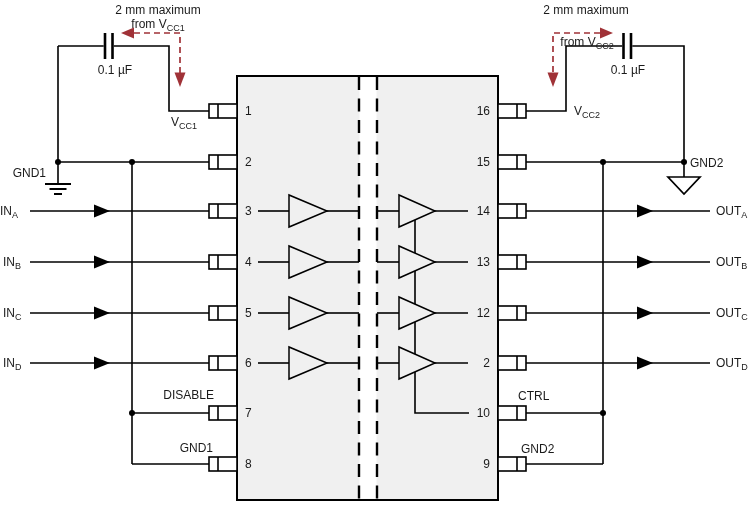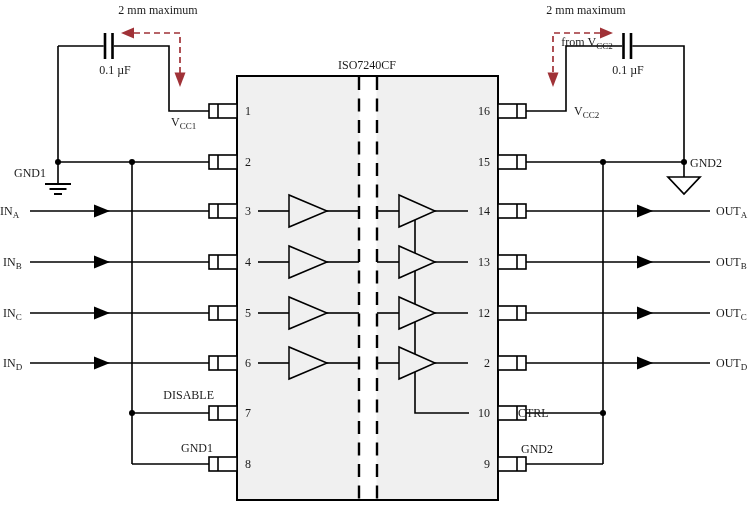--- a/index.html
+++ b/index.html
@@ -19,21 +19,21 @@
   .plate{stroke:var(--wire);stroke-width:2.6;}
   .gb{stroke:var(--wire);stroke-width:2;}
   .pinbox{fill:#ffffff;stroke:var(--wire);stroke-width:1.6;}
   .pindiv{stroke:var(--wire);stroke-width:1.6;}
   .dot{fill:var(--wire);stroke:none;}
   .tri{fill:var(--chip-fill);stroke:var(--wire);stroke-width:1.5;}
   .sigarrow{fill:var(--wire);stroke:none;}
   .gndtri{fill:#ffffff;stroke:var(--wire);stroke-width:1.7;}
   .rd{stroke:var(--accent-red);stroke-width:1.7;stroke-dasharray:6 4;fill:none;}
   .ra{fill:var(--accent-red);stroke:none;}
-  .lbl{position:absolute;font-size:12px;line-height:14px;white-space:nowrap;color:var(--text);font-family:Liberation Serif, serif;}
+  .lbl{position:absolute;font-size:12px;line-height:14px;white-space:nowrap;color:var(--text);}
   .ctr{text-align:center;}
   .rt{text-align:right;}
   sub{font-size:9px;line-height:1;}
 </style>
 </head>
 <body>
 
 <div id="stage">
 
   <svg width="751" height="521" viewBox="0 0 751 521">
@@ -189,46 +189,46 @@
       <polygon class="ra" points="174.5,72.5 185.5,72.5 180,87"></polygon>
     </g>
     <g>
       <path class="rd" d="M600,33 H553 V76"></path>
       <polygon class="ra" points="600,27.5 600,38.5 613,33"></polygon>
       <polygon class="ra" points="547.5,72.5 558.5,72.5 553,87"></polygon>
     </g>
   </svg>
 
   <div class="lbl ctr" style="left:98px;top:3px;width:120px;">2 mm maximum</div>
+  <div class="lbl ctr" style="left:98px;top:17px;width:120px;"><span>from V</span><sub>CC1</sub></div>
   <div class="lbl ctr" style="left:526px;top:3px;width:120px;">2 mm maximum</div>
   <div class="lbl ctr" style="left:527px;top:15px;width:120px;margin-top:20px;"><span>from V</span><sub>CC2</sub></div>
 
   <div class="lbl ctr" style="left:75px;top:63px;width:80px;">0.1 µF</div>
   <div class="lbl ctr" style="left:588px;top:63px;width:80px;">0.1 µF</div>
 
   <div class="lbl" style="left:171px;top:115px;"><span>V</span><sub>CC1</sub></div>
   <div class="lbl" style="left:574px;top:104px;"><span>V</span><sub>CC2</sub></div>
   <div class="lbl rt" style="left:0px;top:166px;width:46px;">GND1</div>
   <div class="lbl" style="left:690px;top:156px;">GND2</div>
 
-  <div class="lbl ctr" style="left:307px;top:58px;width:120px;">ISO7240CF</div>
 
   <div class="lbl" style="left:0;top:204px;"><span>IN</span><sub>A</sub></div>
   <div class="lbl" style="left:3px;top:255px;"><span>IN</span><sub>B</sub></div>
   <div class="lbl" style="left:3px;top:306px;"><span>IN</span><sub>C</sub></div>
   <div class="lbl" style="left:3px;top:356px;"><span>IN</span><sub>D</sub></div>
 
   <div class="lbl" style="left:716px;top:204px;"><span>OUT</span><sub>A</sub></div>
   <div class="lbl" style="left:716px;top:255px;"><span>OUT</span><sub>B</sub></div>
   <div class="lbl" style="left:716px;top:306px;"><span>OUT</span><sub>C</sub></div>
   <div class="lbl" style="left:716px;top:356px;"><span>OUT</span><sub>D</sub></div>
 
   <div class="lbl rt" style="left:124px;top:388px;width:90px;">DISABLE</div>
   <div class="lbl rt" style="left:123px;top:441px;width:90px;">GND1</div>
-  <div class="lbl" style="left:518px;top:389px;margin-top:17px;">CTRL</div>
+  <div class="lbl" style="left:518px;top:389px;">CTRL</div>
   <div class="lbl" style="left:521px;top:442px;">GND2</div>
 
   <div class="lbl" style="left:245px;top:104px;">1</div>
   <div class="lbl" style="left:245px;top:155px;">2</div>
   <div class="lbl" style="left:245px;top:204px;">3</div>
   <div class="lbl" style="left:245px;top:255px;">4</div>
   <div class="lbl" style="left:245px;top:306px;">5</div>
   <div class="lbl" style="left:245px;top:356px;">6</div>
   <div class="lbl" style="left:245px;top:406px;">7</div>
   <div class="lbl" style="left:245px;top:457px;">8</div>

